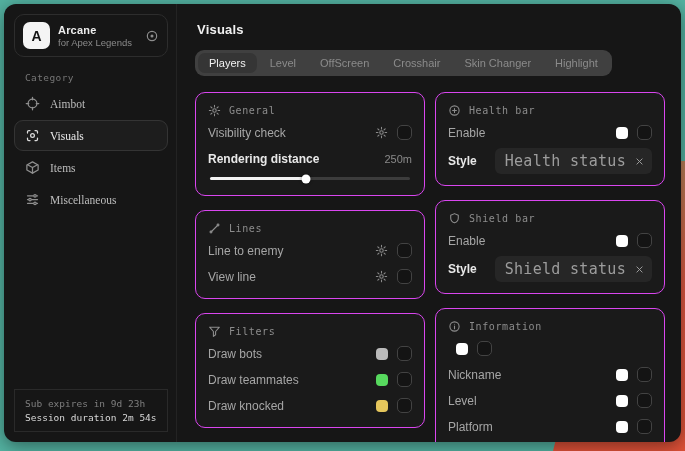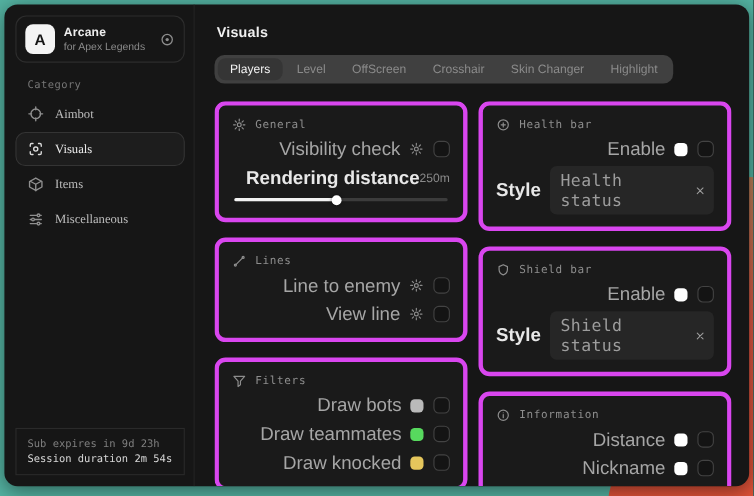--- a/index.html
+++ b/index.html
@@ -65,31 +65,31 @@
     border-radius:9px; padding:3px; gap:2px;
   }
   .tab {
     padding:4px 11px; font-size:11px; color:#8b8b8b; border-radius:7px;
     cursor:pointer; white-space:nowrap;
   }
   .tab.active { background:#353535; color:#f2f2f2; }
   .columns { display:flex; gap:10px; margin-top:16px; flex:1; overflow:hidden; }
   .col { flex:1; display:flex; flex-direction:column; gap:14px; }
   .panel {
-    border:4px solid #d946ef; background:#1a1a1a; border-radius:10px;
+    border:1px solid #d946ef; background:#1a1a1a; border-radius:10px;
     padding:9px 12px 11px 12px; flex-shrink:0;
   }
   .panel-header {
     display:flex; align-items:center; gap:8px; color:#8d8d8d;
     font-family:"DejaVu Sans Mono", monospace; font-size:10px; letter-spacing:.6px;
     margin:2px 0 3px 0;
   }
   .panel-header .picon { display:flex; color:#8d8d8d; }
   .row { display:flex; align-items:center; min-height:21px; margin-top:5px; }
-  .row-label { flex:1; font-size:17px; color:#a6a6a6;text-align:right; }
+  .row-label { flex:1; font-size:12px; color:#a6a6a6; }
   .row-label.bright { color:#e8e8e8; font-weight:bold; }
   .row-value { font-size:11px; color:#8a8a8a; }
   .controls { display:flex; align-items:center; gap:9px; margin-left:8px; }
   .gearbtn { display:flex; color:#8a8a8a; cursor:pointer; }
   .swatch { width:12px; height:12px; border-radius:4px; cursor:pointer; }
   .checkbox {
     width:15px; height:15px; border-radius:5px; border:1.5px solid #434343;
     background:#141414; cursor:pointer; padding:0;
   }
   .slider { position:relative; height:3px; background:#3c3c3c; border-radius:2px; margin:8px 2px 4px 2px; cursor:pointer; }
@@ -355,21 +355,20 @@
               <span class="picon">
                 <svg width="13" height="13" viewBox="0 0 24 24" fill="none" stroke="currentColor" stroke-width="2" stroke-linecap="round" stroke-linejoin="round">
                   <circle cx="12" cy="12" r="8.5"></circle>
                   <path d="M12 11v5"></path>
                   <circle cx="12" cy="7.8" r="0.9" fill="currentColor" stroke="none"></circle>
                 </svg>
               </span>
               <span>Information</span>
             </div>
             <div class="row">
-              <span class="row-label">Distance</span>
               <span class="controls">
                 <span class="swatch" style="background: rgb(255, 255, 255);"></span>
                 <button class="checkbox"></button>
               </span>
             </div>
             <div class="row">
               <span class="row-label">Nickname</span>
               <span class="controls">
                 <span class="swatch" style="background: rgb(255, 255, 255);"></span>
                 <button class="checkbox"></button>

